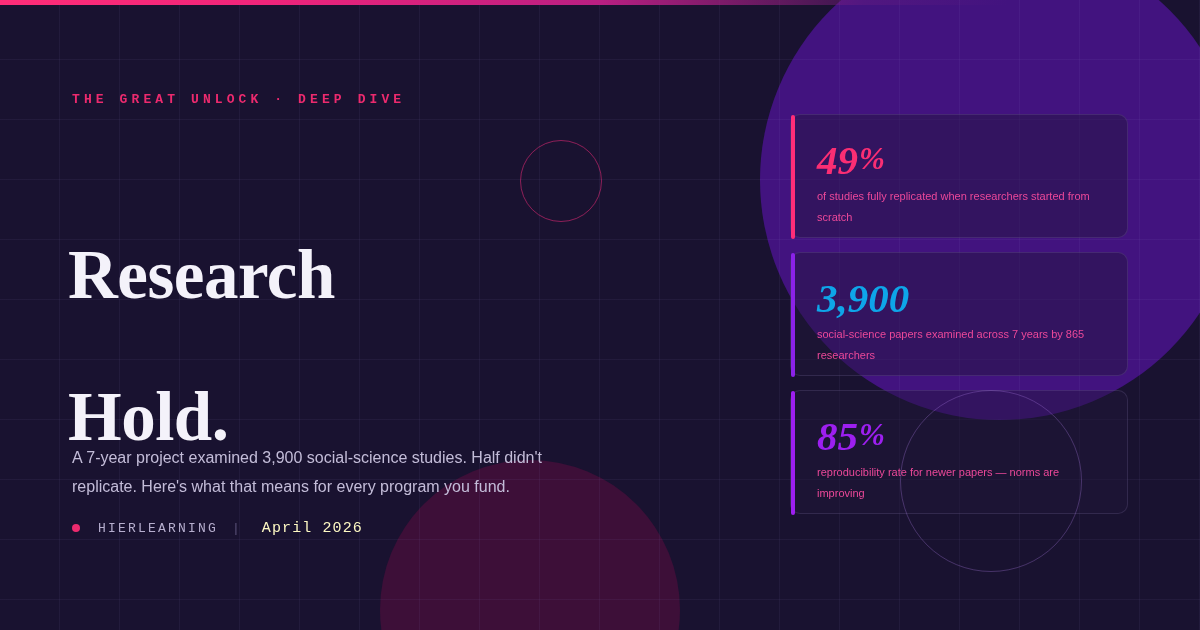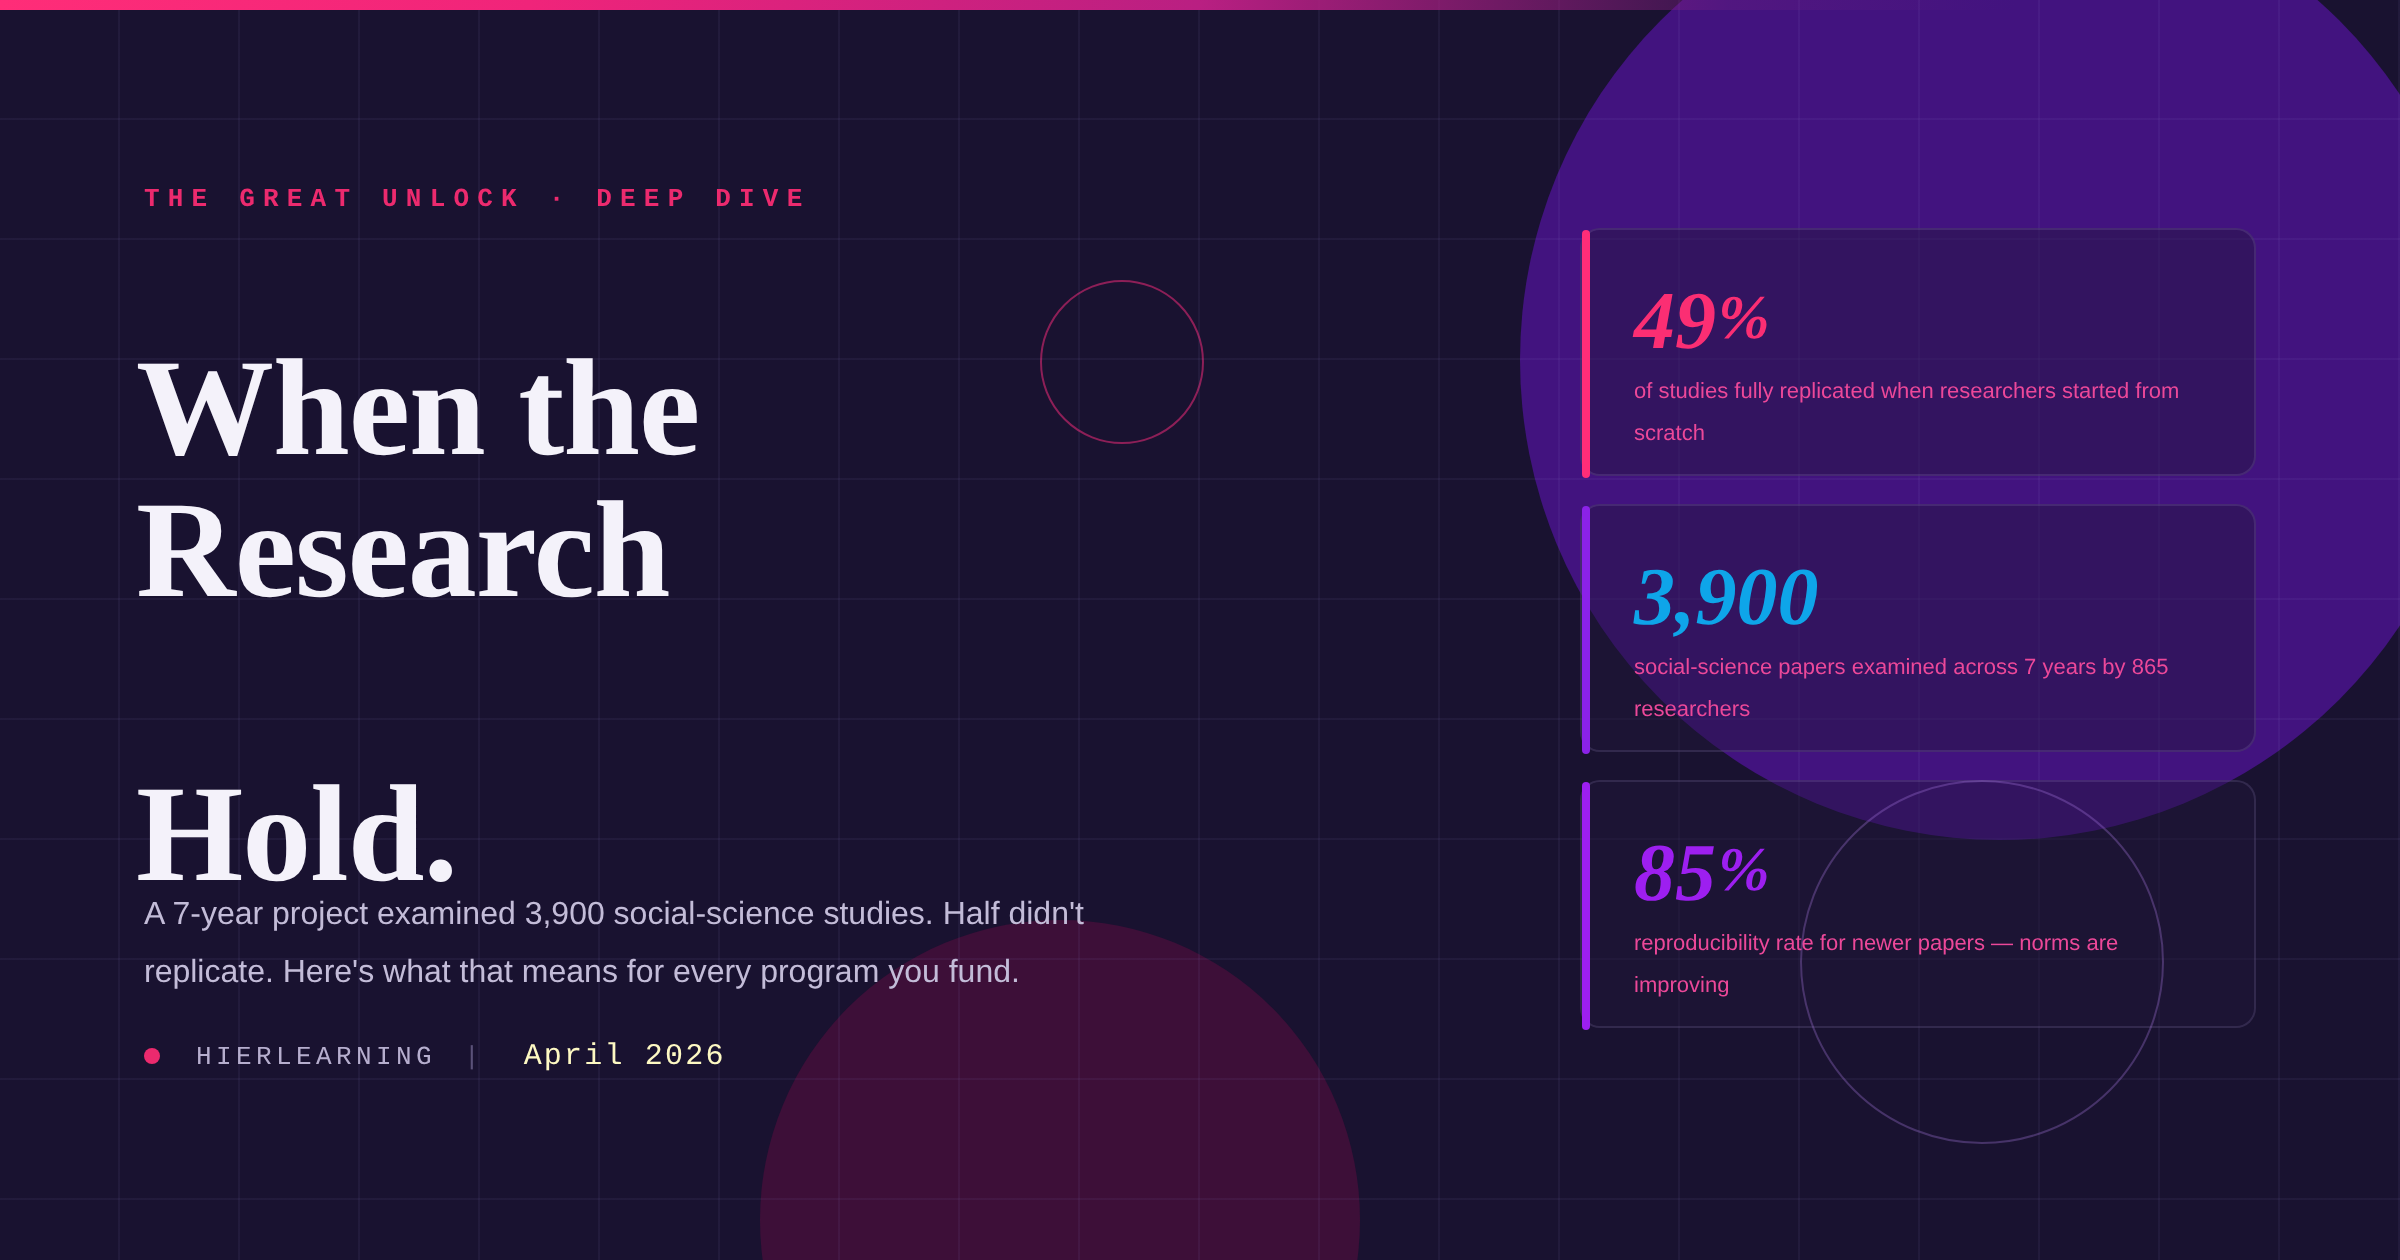--- a/index.html
+++ b/index.html
@@ -220,21 +220,21 @@
   <div class="blob-plum"></div>
   <div class="ring-pink"></div>
   <div class="grid-layer"></div>
   <div class="top-bar"></div>
 
   <div class="left-col">
 
     <div class="eyebrow">THE GREAT UNLOCK · DEEP DIVE</div>
 
     <h1 class="headline">
-      <span>When the</span><br>
+      <br>
       <span>Research</span><br>
       <br>
       <span>Hold.</span>
     </h1>
 
     <p class="subhead">A 7-year project examined 3,900 social-science studies. Half didn't replicate. Here's what that means for every program you fund.</p>
 
     <div class="footer-row">
       <span class="footer-dot"></span>
       <span class="footer-brand">HIERLEARNING</span>

